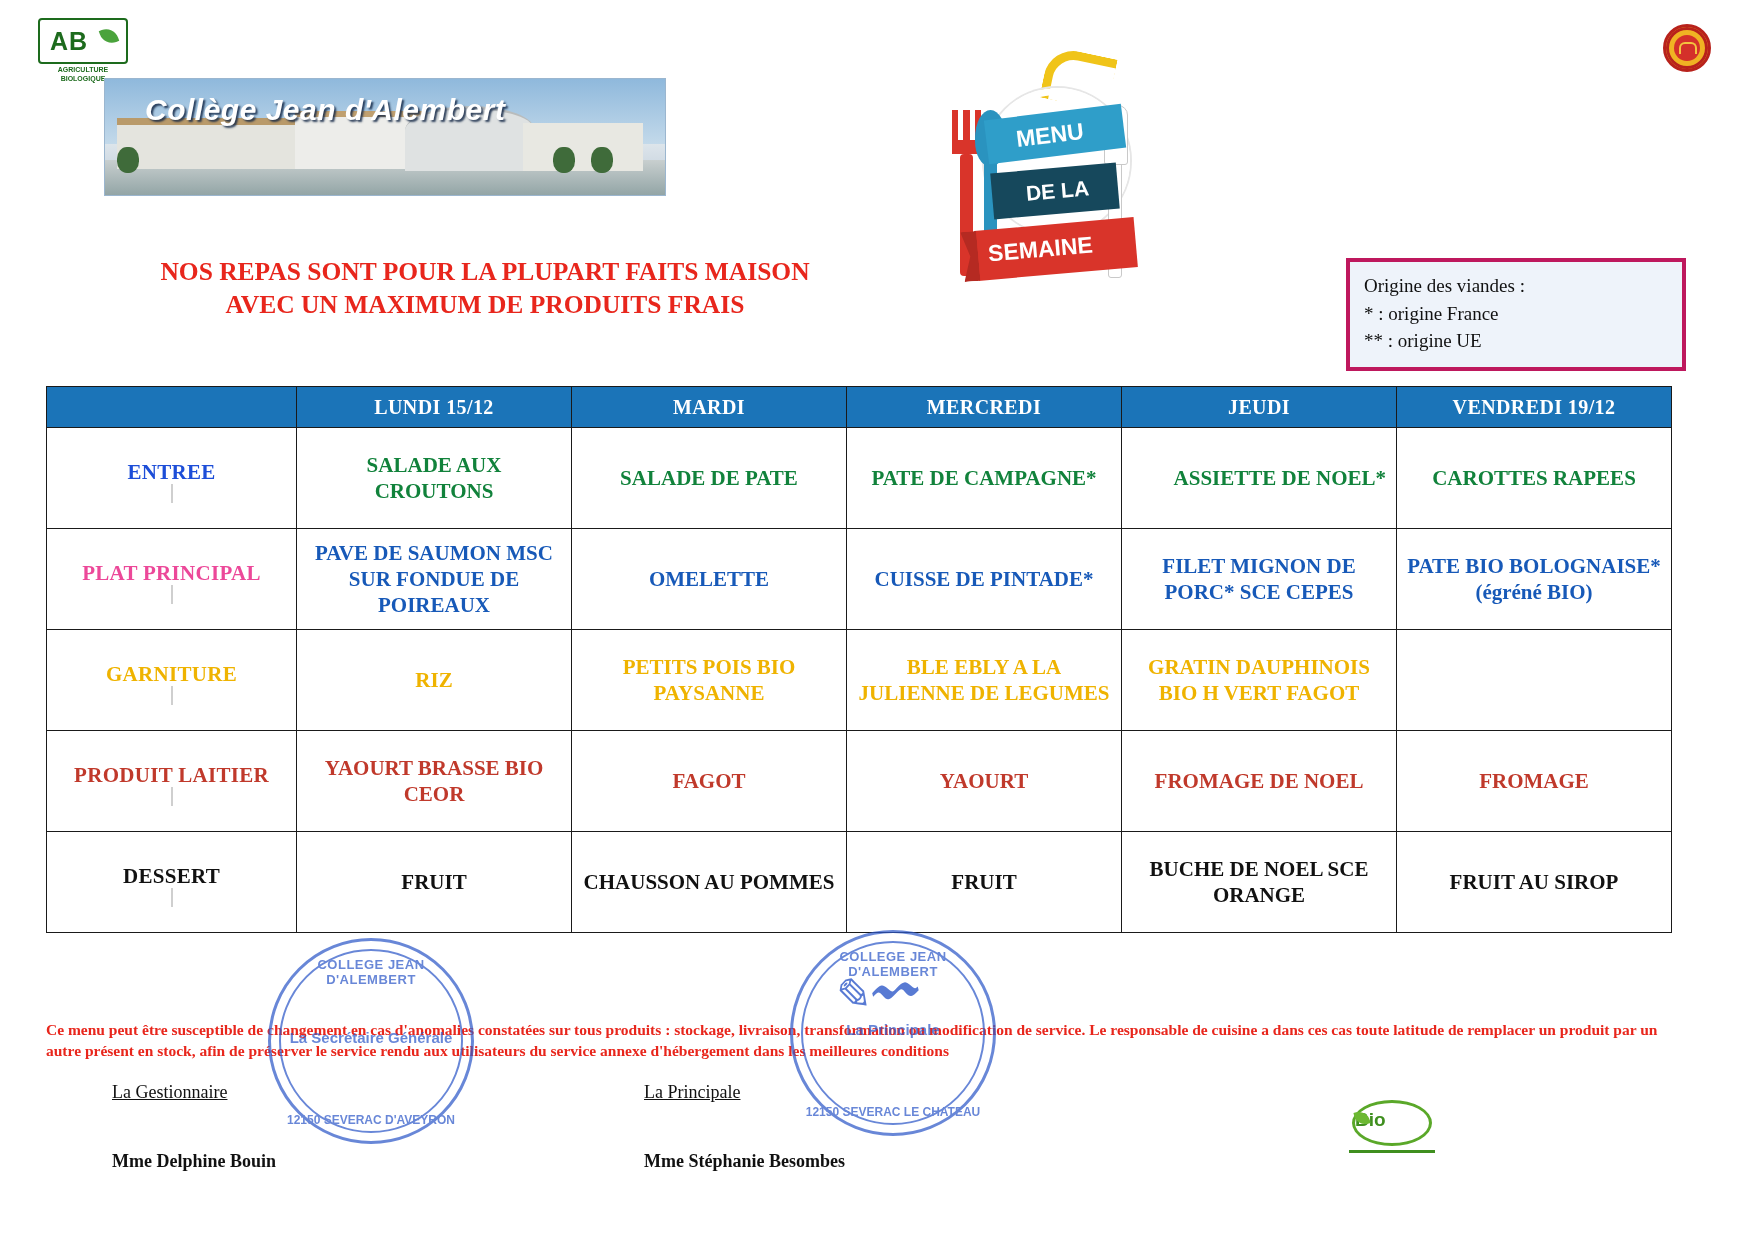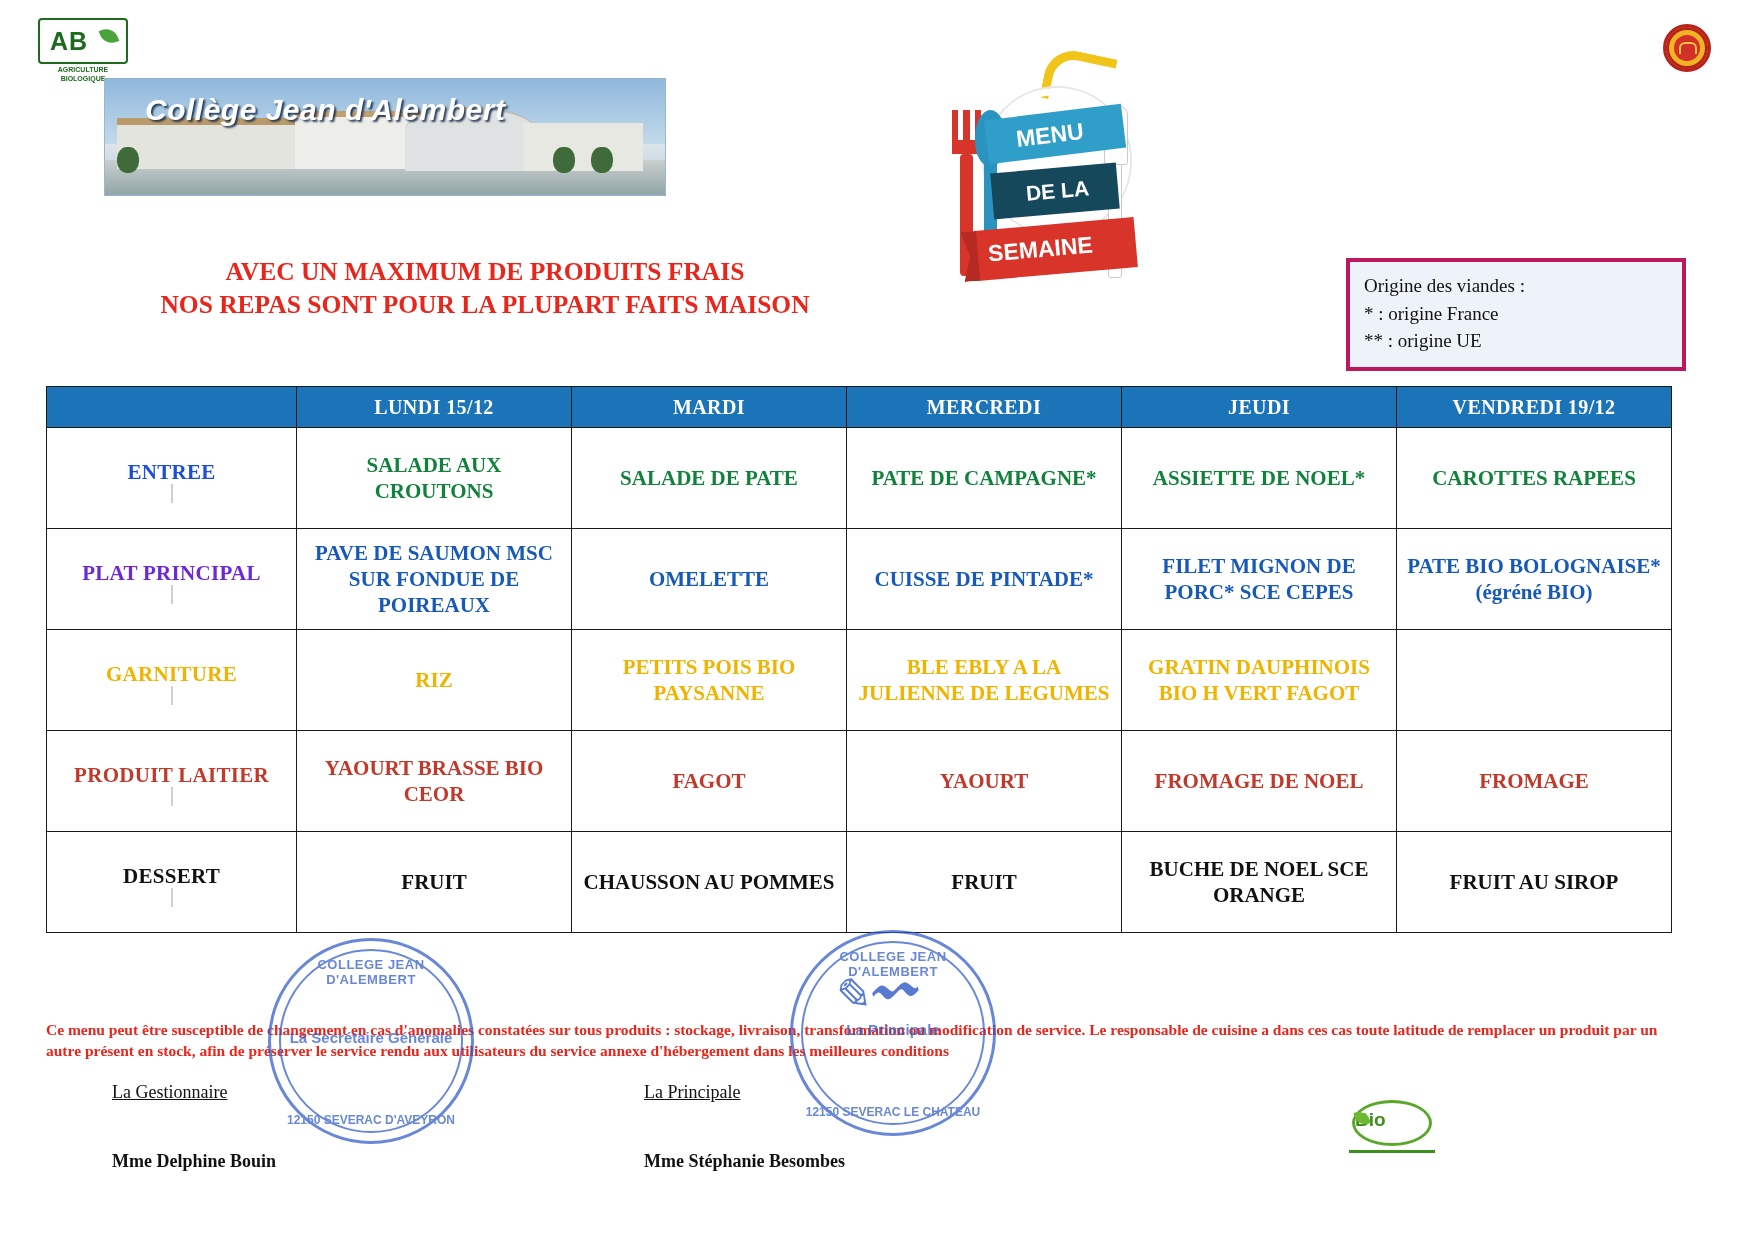--- a/index.html
+++ b/index.html
@@ -308,28 +308,28 @@
       linear-gradient(180deg,#fbfaf6,#ece6da);
   }
 
   td.menu-cell {
     font-weight: bold;
     font-size: 21px;
     line-height: 1.25;
     padding: 8px 10px;
   }
   .r-entree td.menu-cell { color: #11823b; text-align: center; }
-  .r-entree td.menu-cell.left { text-align: center; }
+  .r-entree td.menu-cell.left { text-align: right; }
   .r-plat td.menu-cell { color: #1759b8; }
   .r-garniture td.menu-cell { color: #efb300; }
   .r-laitier td.menu-cell { color: #c0392b; }
   .r-dessert td.menu-cell { color: #111111; }
 
   .r-entree td.label-cell .lbl { color: #1d4ed8; }
-  .r-plat td.label-cell .lbl { color: #6d28d9; }
+  .r-plat td.label-cell .lbl { color: #ec4899; }
   .r-garniture td.label-cell .lbl { color: #efb300; }
   .r-laitier td.label-cell .lbl { color: #c0392b; }
   .r-dessert td.label-cell .lbl { color: #111111; }
 
   
   .disclaimer {
     position: absolute;
     left: 46px;
     top: 1020px;
     width: 1620px;
@@ -430,22 +430,22 @@
   <div class="bld2"></div>
   <div class="bld3"></div>
   <div class="bld4"></div>
   <div class="tree" style="left:12px;"></div>
   <div class="tree" style="left:448px;"></div>
   <div class="tree" style="left:486px;"></div>
   <div class="title">Collège Jean d'Alembert</div>
 </div>
 
 <div class="slogan">
+  <div>NOS REPAS SONT POUR LA PLUPART FAITS MAISON</div>
   <div>AVEC UN MAXIMUM DE PRODUITS FRAIS</div>
-  <div>NOS REPAS SONT POUR LA PLUPART FAITS MAISON</div>
 </div>
 
 <div class="menu-graphic">
   <div class="mg-squiggle"></div>
   <div class="mg-plate"></div>
   <div class="mg-fork"></div>
   <div class="mg-spoon"></div>
   <div class="mg-knife"></div>
   <div class="mg-band-blue"></div>
   <div class="mg-band-dark"></div>

